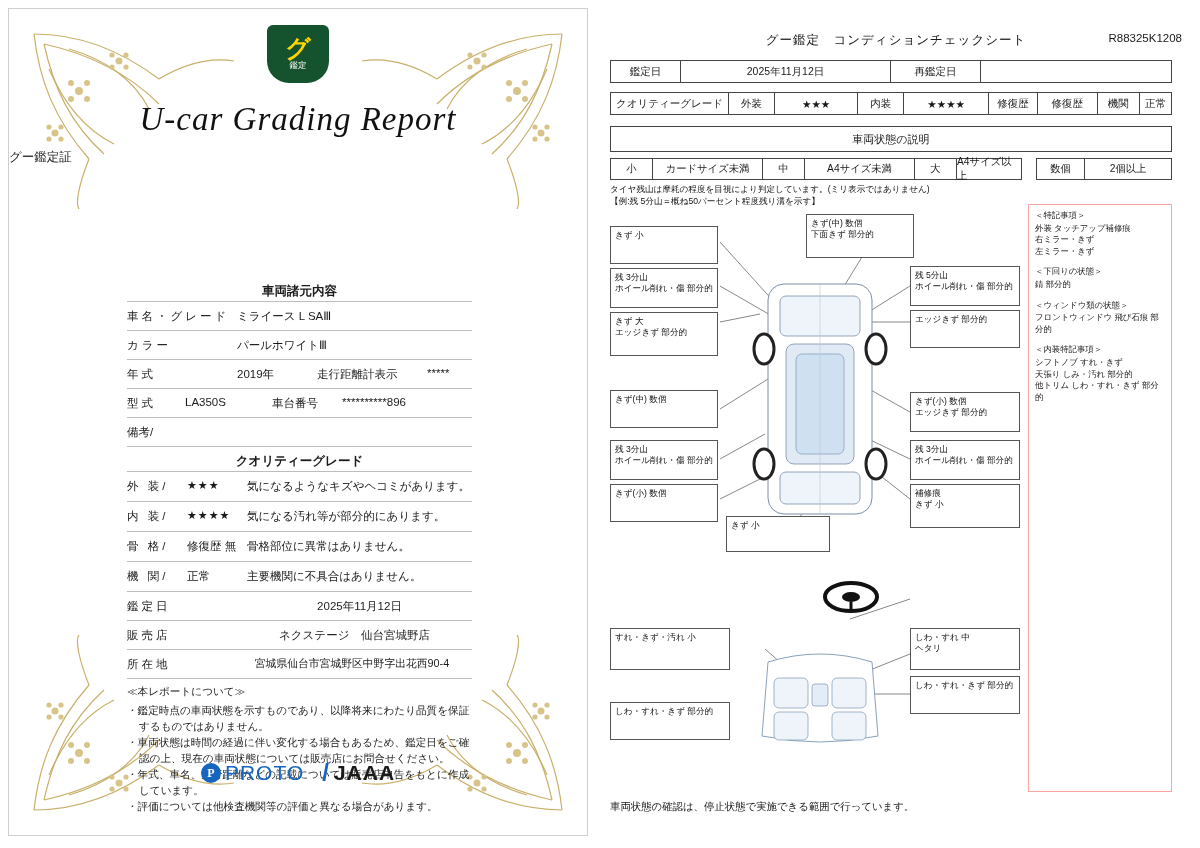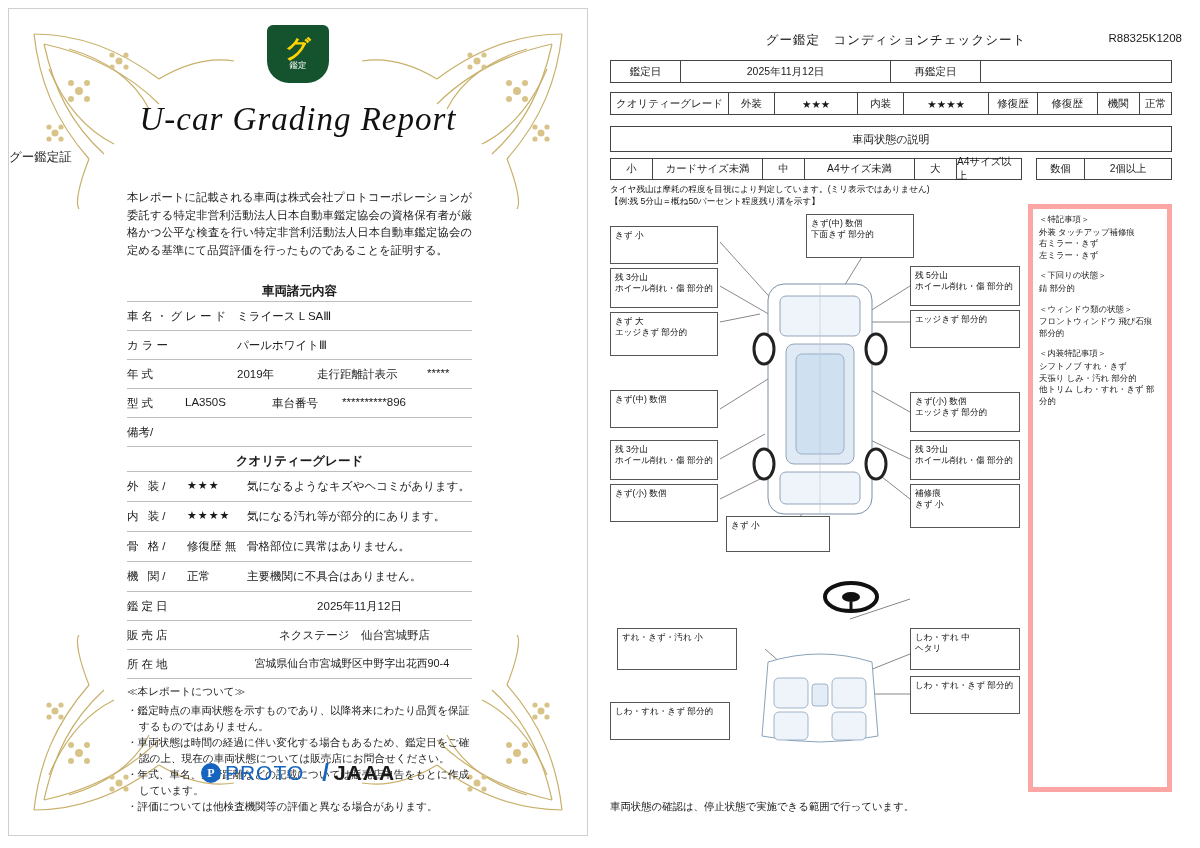--- a/index.html
+++ b/index.html
@@ -136,21 +136,21 @@
   .diagram-frame {
     position:absolute; left:10px; top:196px; width:412px; height:588px;
   }
   .inspect-box {
     position:absolute; border:1px solid #555; background:#fff; font-size:8.6px;
     line-height:11px; padding:3px 4px; color:#111;
   }
 
   .right-notes {
     position:absolute; left:428px; top:196px; width:144px; height:588px;
-    border:5px solid #fca5a5; font-size:8.4px; line-height:11.6px; padding:5px 6px;
+    border:1px solid #fca5a5; font-size:8.4px; line-height:11.6px; padding:5px 6px;
   }
   .right-notes h4 { margin:0 0 1px 0; font-size:8.4px; font-weight:normal; }
   .right-notes .grp { margin-bottom:9px; }
 
   .bottom-note {
     position:absolute; left:10px; top:792px; font-size:10.4px;
   }
 
   .car-svg { position:absolute; left:0; top:0; }
 </style>
@@ -283,21 +283,20 @@
 
     <div class="cert-logo">
       <div class="badge">
         <div class="g">グ</div>
         <div class="kan">鑑定</div>
       </div>
     </div>
 
     <div class="cert-title">U-car Grading Report</div>
     <div class="cert-sub">グー鑑定証</div>
-    <div class="cert-intro">本レポートに記載される車両は株式会社プロトコーポレーションが委託する特定非営利活動法人日本自動車鑑定協会の資格保有者が厳格かつ公平な検査を行い特定非営利活動法人日本自動車鑑定協会の定める基準にて品質評価を行ったものであることを証明する。</div>
 
     <div class="sec-title" style="top:274px">車両諸元内容</div>
     <div class="rule" style="top:292px"></div>
 
     <div class="rowline" style="top:300px">
       <span class="lab">車名・グレード</span>
       <span class="val" style="left:110px">ミライース L SAⅢ</span>
     </div>
     <div class="rule" style="top:321px"></div>
 
@@ -518,21 +517,21 @@
 ホイール削れ・傷 部分的</div>
       <div class="inspect-box" style="left: 300px; top: 106px; width: 110px; height: 38px; white-space: pre-line;">エッジきず 部分的</div>
       <div class="inspect-box" style="left: 300px; top: 188px; width: 110px; height: 40px; white-space: pre-line;">きず(小) 数個
 エッジきず 部分的</div>
       <div class="inspect-box" style="left: 300px; top: 236px; width: 110px; height: 40px; white-space: pre-line;">残 3分山
 ホイール削れ・傷 部分的</div>
       <div class="inspect-box" style="left: 300px; top: 280px; width: 110px; height: 44px; white-space: pre-line;">補修痕
 きず 小</div>
       <div class="inspect-box" style="left: 116px; top: 312px; width: 104px; height: 36px; white-space: pre-line;">きず 小</div>
 
-      <div class="inspect-box" style="left: 0px; top: 424px; width: 120px; height: 42px; white-space: pre-line; margin-left: 7px;">すれ・きず・汚れ 小</div>
+      <div class="inspect-box" style="left: 0px; top: 424px; width: 120px; height: 42px; white-space: pre-line;">すれ・きず・汚れ 小</div>
       <div class="inspect-box" style="left: 300px; top: 424px; width: 110px; height: 42px; white-space: pre-line;" style2="">しわ・すれ 中
 ヘタリ</div>
       <div class="inspect-box" style="left: 300px; top: 472px; width: 110px; height: 38px; white-space: pre-line;">しわ・すれ・きず 部分的</div>
       <div class="inspect-box" style="left: 0px; top: 498px; width: 120px; height: 38px; white-space: pre-line;">しわ・すれ・きず 部分的</div>
     </div>
 
     <div class="right-notes">
       <div class="grp">
         <h4>＜特記事項＞</h4>
         <div>外装 タッチアップ補修痕</div>

